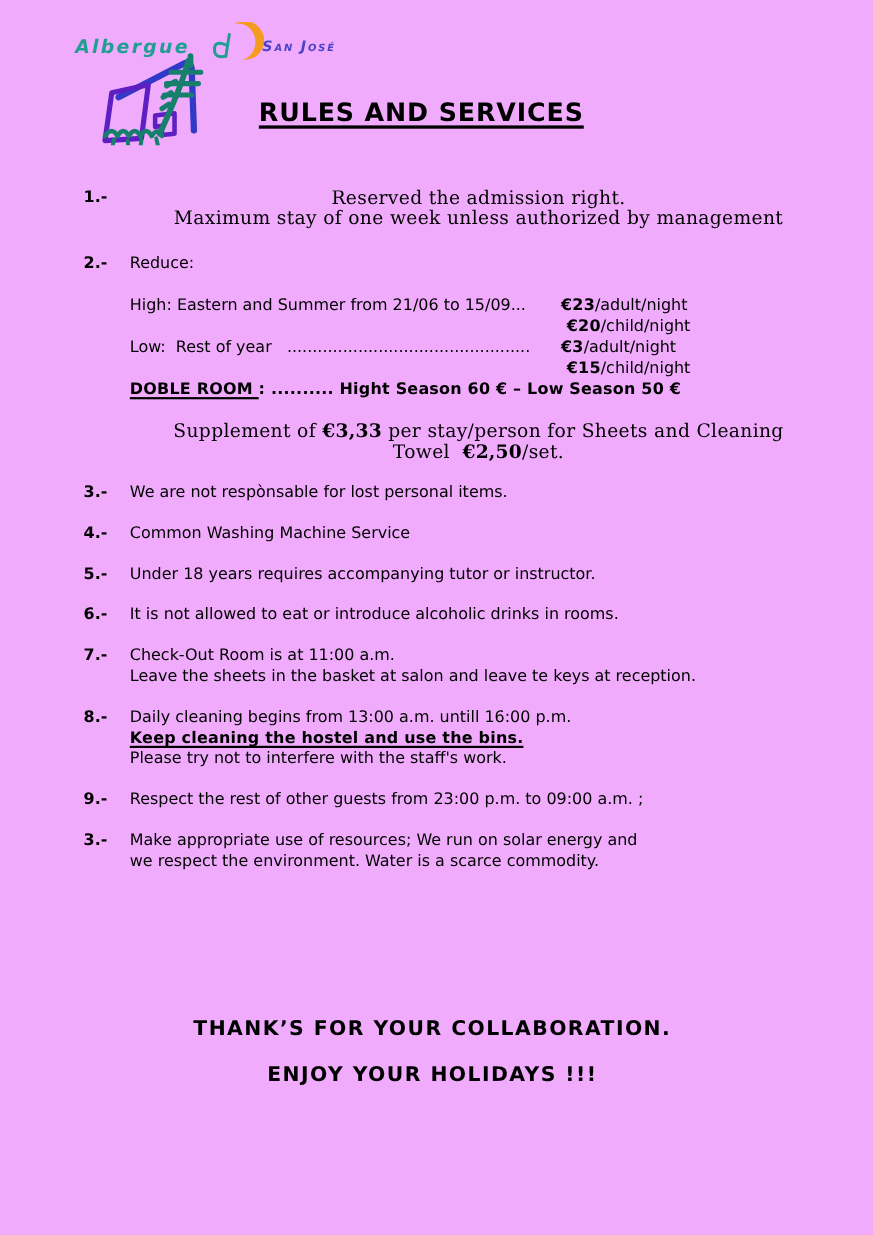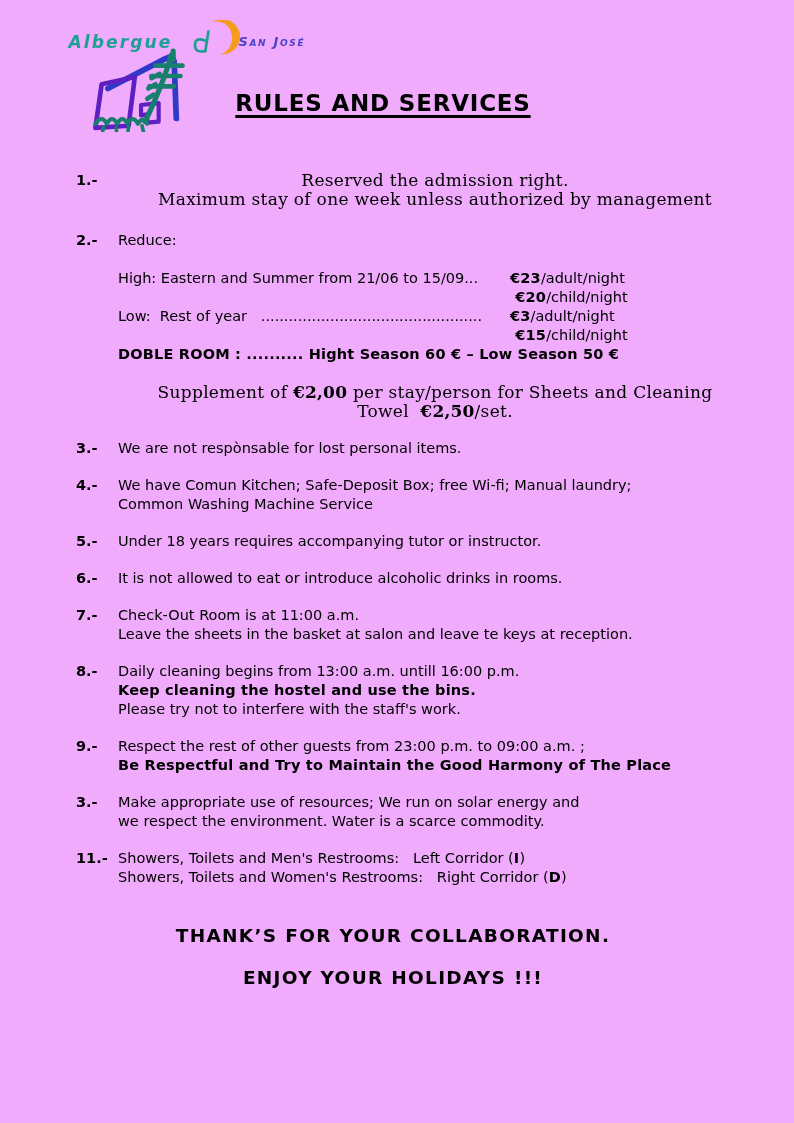--- a/index.html
+++ b/index.html
@@ -22,21 +22,21 @@
   .item:first-child{margin-top:0;}
   .item:nth-child(2){margin-top:22px;}
   .num{
     flex:none;width:56px;box-sizing:border-box;padding-left:14px;
     font-weight:bold;font-size:14.5px;line-height:19px;white-space:pre;
   }
   .content{flex:1;min-width:0;}
   .line{font-size:14.5px;line-height:19px;min-height:19px;white-space:pre-wrap;}
   .line.serif{font-family:"DejaVu Serif",serif;font-size:17px;letter-spacing:0.3px;line-height:19px;text-align:center;}
   .line .b{font-weight:bold;letter-spacing:0.2px;}
-  .line .u{text-decoration-thickness:2px;text-underline-offset:3px;}
+  .line .u{text-decoration:underline;text-decoration-thickness:2px;text-underline-offset:3px;}
   .s-left{display:inline-block;width:392px;white-space:pre;vertical-align:top;}
   .s-right{white-space:pre;}
   
   .thanks,.enjoy{
     position:absolute;left:0;width:100%;margin:0;text-align:center;
     font-size:18.5px;font-weight:bold;letter-spacing:1.3px;
     transform:translateX(-4px);
   }
   .thanks{top:925px;}
   .enjoy{top:967px;}
@@ -84,34 +84,33 @@
         <span class="num">2.-</span>
         <div class="content">
           <div class="line"><span>Reduce:</span></div>
           <div class="line blank">&nbsp;</div>
           <div class="line"><span class="s-left"><span>High: Eastern and Summer from 21/06 to 15/09...</span></span><span class="s-right"><span class="b ">€23</span><span>/adult/night</span></span></div>
           <div class="line"><span class="s-left"></span><span class="s-right"><span class="b "> €20</span><span>/child/night</span></span></div>
           <div class="line"><span class="s-left"><span>Low:  Rest of year   ................................................</span></span><span class="s-right"><span class="b ">€3</span><span>/adult/night</span></span></div>
           <div class="line"><span class="s-left"></span><span class="s-right"><span class="b "> €15</span><span>/child/night</span></span></div>
           <div class="line"><span class="b u">DOBLE ROOM </span><span class="b ">: .......... Hight Season 60 € – Low Season 50 €</span></div>
           <div class="line blank">&nbsp;</div>
-          <div class="line serif"><span>Supplement of </span><span class="b ">€2,00</span><span> per stay/person for Sheets and Cleaning</span></div>
+          <div class="line serif"><span>Supplement of </span><span class="b ">€3,33</span><span> per stay/person for Sheets and Cleaning</span></div>
           <div class="line serif"><span>Towel  </span><span class="b ">€2,50</span><span>/set.</span></div>
         </div>
       </div>
       <div class="item">
         <span class="num">3.-</span>
         <div class="content">
           <div class="line"><span>We are not respònsable for lost personal items.</span></div>
         </div>
       </div>
       <div class="item">
         <span class="num">4.-</span>
         <div class="content">
-          <div class="line"><span>We have Comun Kitchen; Safe-Deposit Box; free Wi-fi; Manual laundry;</span></div>
           <div class="line"><span>Common Washing Machine Service</span></div>
         </div>
       </div>
       <div class="item">
         <span class="num">5.-</span>
         <div class="content">
           <div class="line"><span>Under 18 years requires accompanying tutor or instructor.</span></div>
         </div>
       </div>
       <div class="item">
@@ -132,35 +131,27 @@
         <div class="content">
           <div class="line"><span>Daily cleaning begins from 13:00 a.m. untill 16:00 p.m.</span></div>
           <div class="line"><span class="b u">Keep cleaning the hostel and use the bins.</span></div>
           <div class="line"><span>Please try not to interfere with the staff's work.</span></div>
         </div>
       </div>
       <div class="item">
         <span class="num">9.-</span>
         <div class="content">
           <div class="line"><span>Respect the rest of other guests from 23:00 p.m. to 09:00 a.m. ;</span></div>
-          <div class="line"><span class="b u">Be Respectful and Try to Maintain the Good Harmony of The Place</span></div>
         </div>
       </div>
       <div class="item">
         <span class="num">3.-</span>
         <div class="content">
           <div class="line"><span>Make appropriate use of resources; We run on solar energy and</span></div>
           <div class="line"><span>we respect the environment. Water is a scarce commodity.</span></div>
-        </div>
-      </div>
-      <div class="item">
-        <span class="num">11.-</span>
-        <div class="content">
-          <div class="line"><span>Showers, Toilets and Men's Restrooms:   Left Corridor (</span><span class="b ">I</span><span>)</span></div>
-          <div class="line"><span>Showers, Toilets and Women's Restrooms:   Right Corridor (</span><span class="b ">D</span><span>)</span></div>
         </div>
       </div>
     </div>
 
   <p class="thanks">THANK’S FOR YOUR COLLABORATION.</p>
   <p class="enjoy">ENJOY YOUR HOLIDAYS !!!</p>
 
 </div>
 
 </body></html>

